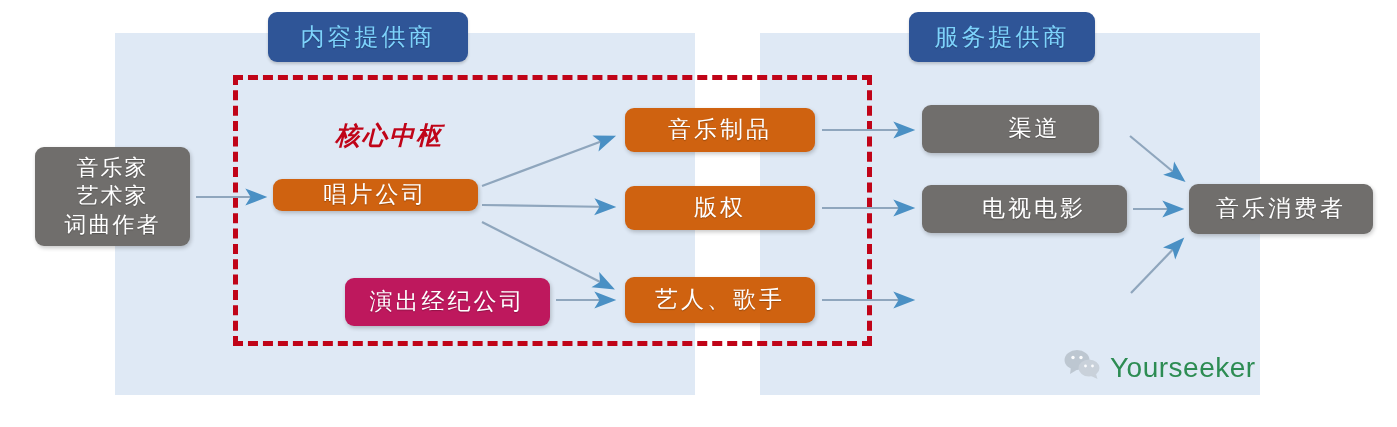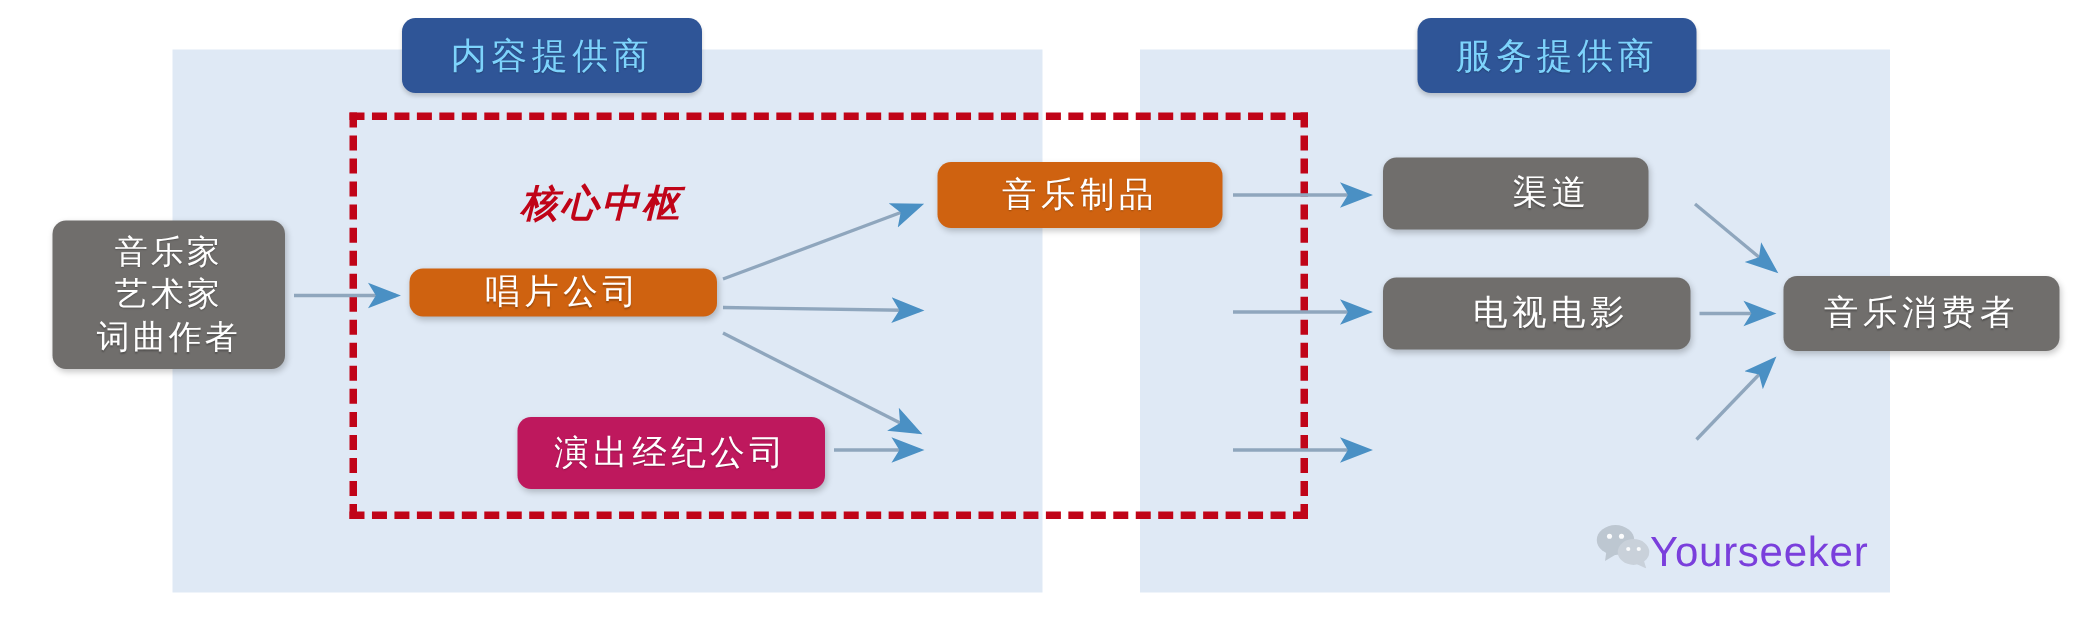--- a/index.html
+++ b/index.html
@@ -34,35 +34,35 @@
     border-radius: 9px;
     display: flex;
     align-items: center;
     justify-content: center;
     font-size: 24px;
     letter-spacing: 3px;
     box-shadow: 0 2px 3px rgba(0,0,0,0.18);
     text-shadow: 0 1px 1px rgba(0,0,0,0.25);
   }
   #pill-content { left: 268px; top: 12px; width: 200px; height: 50px; }
-  #pill-service { left: 909px; top: 12px; width: 186px; height: 50px; margin-left: 36px; }
+  #pill-service { left: 909px; top: 12px; width: 186px; height: 50px; }
 
   
   #core-box {
     position: absolute;
     left: 233px;
     top: 75px;
     width: 639px;
     height: 271px;
     border: 5px dashed #c00418;
     box-sizing: border-box;
   }
   #core-label {
     position: absolute;
-    left: 347px;
+    left: 335px;
     top: 119px;
     color: #c00418;
     font-size: 25px;
     font-weight: bold;
     font-style: italic;
     letter-spacing: 2px;
     white-space: nowrap;
   }
 
   
@@ -104,21 +104,22 @@
     pointer-events: none;
   }
 
   
   #watermark {
     position: absolute;
     left: 1064px;
     top: 349px;
     display: flex;
     align-items: center;
-    color: #6d28d9;
+    gap: 10px;
+    color: #15803d;
     font-size: 28px;
     opacity: 0.88;
   }
   #watermark .wm-text { letter-spacing: 0.5px; }
 </style>
 </head>
 <body>
 
 <div id="stage">
 
@@ -165,20 +166,22 @@
 
   <div class="node gray" id="node-creators">
     <span>音乐家</span>
     <span>艺术家</span>
     <span>词曲作者</span>
   </div>
 
   <div class="node orange" id="node-label">唱片公司</div>
   <div class="node gray" id="node-agency">演出经纪公司</div>
   <div class="node orange" id="node-product">音乐制品</div>
+  <div class="node orange" id="node-copyright">版权</div>
+  <div class="node orange" id="node-artist">艺人、歌手</div>
   <div class="node gray" id="node-channel">渠道</div>
   <div class="node gray" id="node-tvfilm">电视电影</div>
   <div class="node gray" id="node-consumer">音乐消费者</div>
 
   <div id="watermark">
     <span>
       <svg width="36" height="30" viewBox="0 0 36 30" fill="#b9c3cd">
         <ellipse cx="13" cy="11" rx="12.5" ry="10"></ellipse>
         <path d="M7,18 L6,25 L13.5,20.5 Z"></path>
         <ellipse cx="25" cy="19" rx="10.5" ry="8.6" fill="#c6ced7"></ellipse>

